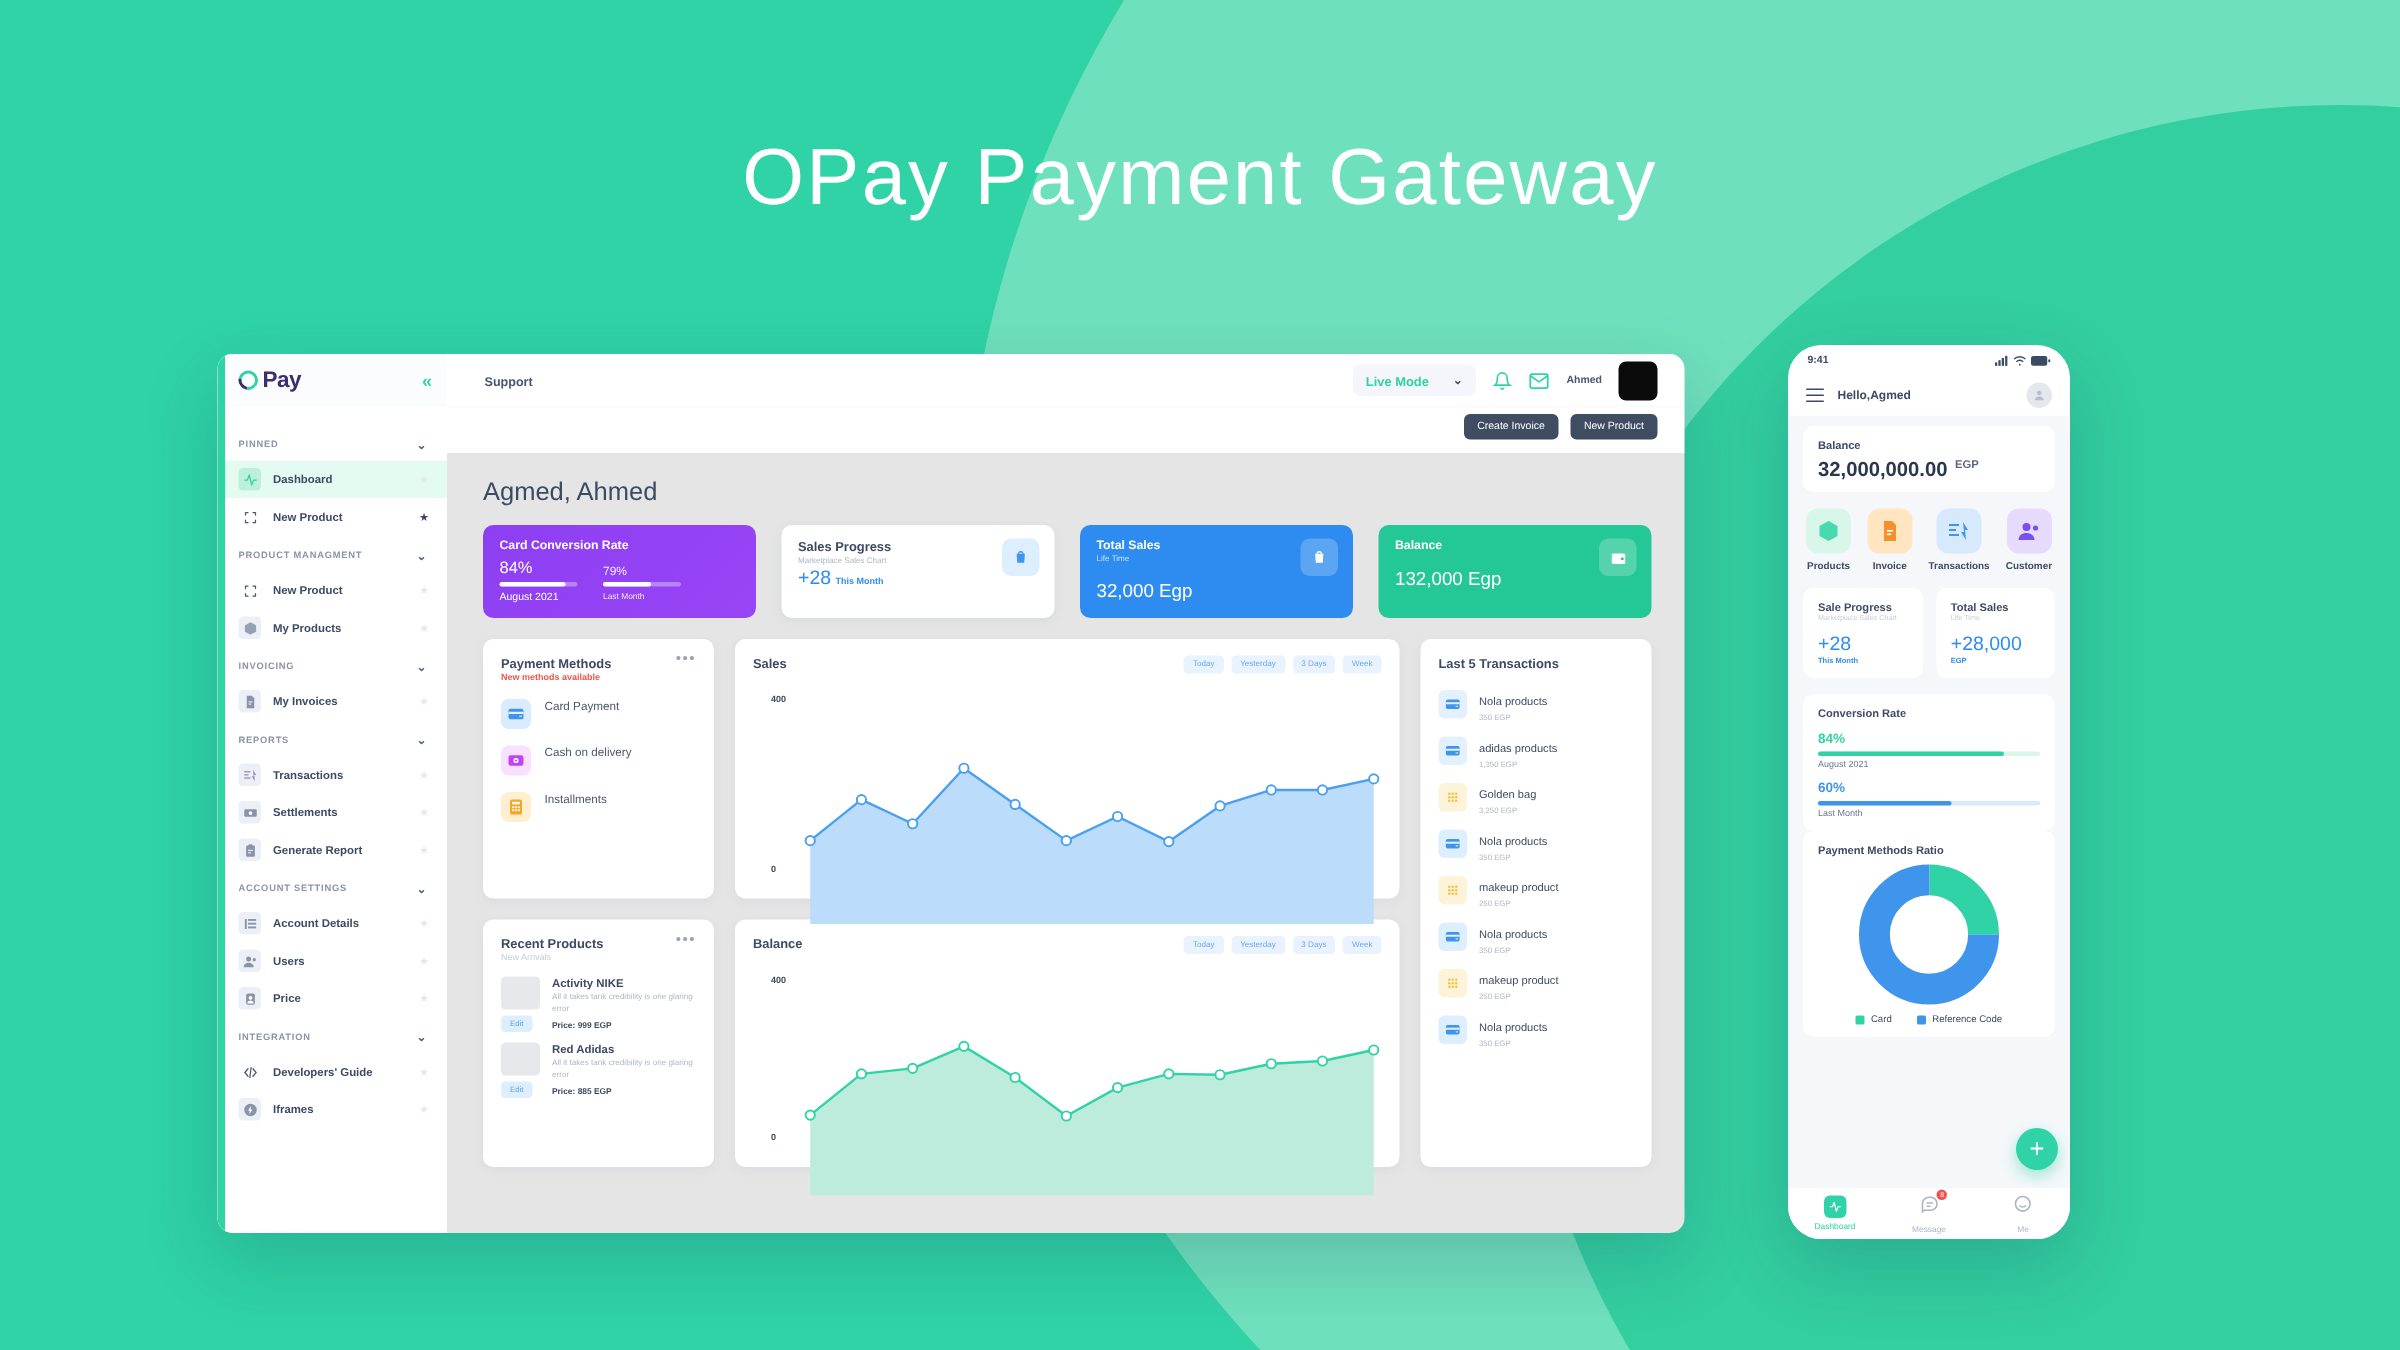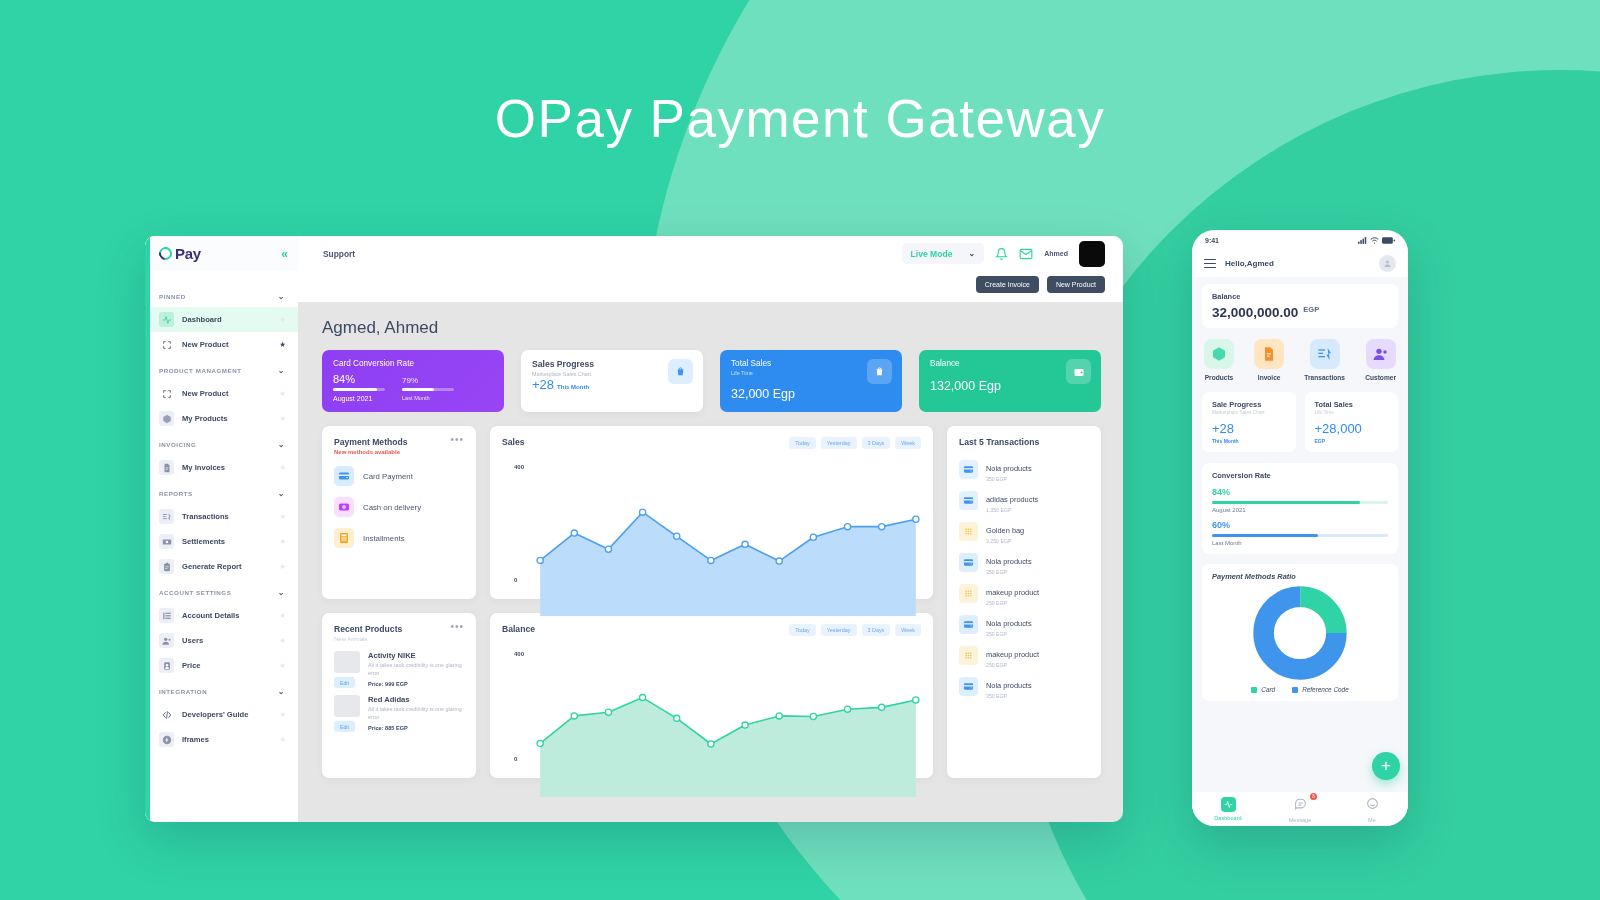--- a/index.html
+++ b/index.html
@@ -123,21 +123,21 @@
   
   .stats { display: flex; gap: 17px; }
   .stat {
     flex: 1; height: 62px; border-radius: 7px; padding: 9px 11px;
     position: relative; overflow: hidden;
   }
   .stat.purple { background: #8b3ef0; background: linear-gradient(135deg,#8d3ff2,#9845f5); color: #fff; }
   .stat.white  { background: #fff; box-shadow: 0 2px 7px rgba(30,60,110,.06); }
   .stat.blue   { background: #2e8cf0; color: #fff; }
   .stat.green  { background: #24c796; color: #fff; }
-  .stat-title { font-size: 8.2px; font-weight: 400; }
+  .stat-title { font-size: 8.2px; font-weight: 700; }
   .stat.white .stat-title { color: #3c4a63; font-weight: 700; font-size: 8.6px; }
   .stat-sub { font-size: 5.4px; opacity: .72; margin-top: 2px; }
   .stat.white .stat-sub { color: #aeb6c6; opacity: 1; }
   .pct-row { display: flex; gap: 17px; margin-top: 5px; }
   .pct-col { width: 52px; }
   .pct-val { font-size: 11px; font-weight: 500; }
   .pct-val.sm { font-size: 8px; opacity: .9; padding-top:3px; }
   .bar { height: 2.6px; border-radius: 2px; background: rgba(255,255,255,.35); margin-top: 3px; }
   .bar > i { display: block; height: 100%; border-radius: 2px; background: #ffffff; }
   .pct-label { font-size: 7px; margin-top: 4px; }
@@ -160,21 +160,21 @@
     grid-template-rows: 173px 165px;
   }
   .panel { background: #fff; border-radius: 7px; box-shadow: 0 2px 8px rgba(30,60,110,.05); padding: 11px 12px; }
   .panel-head { display: flex; align-items: flex-start; justify-content: space-between; }
   .panel-title { font-size: 8.6px; font-weight: 700; color: #3c4a63; }
   .panel-sub { font-size: 6px; color: #f0544c; font-weight: 700; margin-top: 2px; }
   .panel-sub.grey { color: #c6ccd8; font-weight: 400; }
   .dots { color: #9aa3b5; font-size: 10px; letter-spacing: 1px; line-height: .6; cursor: pointer; }
 
   .pm-list { margin-top: 11px; display: flex; flex-direction: column; gap: 11px; }
-  .pm-row { display: flex; align-items: center; gap: 9px; cursor: pointer; }
+  .pm-row { display: flex; gap: 9px; cursor: pointer; }
   .pm-icon { width: 20px; height: 20px; border-radius: 5px; display: flex; align-items: center; justify-content: center; }
   .pm-label { font-size: 7.8px; color: #4a5770; }
 
   .chart-pills { display: flex; gap: 5px; }
   .pill {
     background: #e9f3ff; color: #6aa9e8; font-size: 5.4px;
     border-radius: 3px; padding: 3px 6px; cursor: pointer; white-space: nowrap;
   }
   .chart-wrap { position: relative; margin-top: 13px; height: 124px; }
   .chart-wrap.short { height: 116px; }
@@ -194,21 +194,21 @@
   .rp-left { display: flex; flex-direction: column; align-items: flex-start; gap: 4px; }
   .rp-thumb { width: 26px; height: 22px; background: #e6e8ec; border-radius: 3px; }
   .rp-edit { background: #ddeeff; color: #5fa3e6; font-size: 5.2px; border-radius: 3px; padding: 2.5px 6px; border: none; font-family: inherit; cursor: pointer; }
   .rp-name { font-size: 7.6px; font-weight: 700; color: #3c4a63; }
   .rp-desc { font-size: 5.4px; color: #aeb6c6; line-height: 1.45; margin-top: 2px; }
   .rp-price { font-size: 5.6px; font-weight: 700; color: #3c4a63; margin-top: 3px; }
 
   
   .phone {
     position: absolute; left: 1192px; top: 230px;
-    width: 216px; height: 596px; background: #fff;
+    width: 188px; height: 596px; background: #fff;
     border-radius: 22px; overflow: hidden;
     box-shadow: 0 18px 50px rgba(10,40,70,.20);
     display: flex; flex-direction: column;
   }
   .ph-status {
     height: 20px; display: flex; align-items: center; justify-content: space-between;
     padding: 0 13px; font-size: 7px; font-weight: 700; color: #3c4a63;
   }
   .ph-sig { display: flex; align-items: center; gap: 3px; }
   .ph-head { height: 27px; display: flex; align-items: center; gap: 9px; padding: 0 12px; }
@@ -227,21 +227,21 @@
   .qa-label { font-size: 6.6px; font-weight: 700; color: #3c4a63; }
   .ph-two { display: flex; gap: 9px; margin-top: 11px; }
   .ph-two .ph-card { flex: 1; }
   .ph-sub { font-size: 4.8px; color: #c6ccd8; margin-top: 1px; }
   .ph-big { font-size: 13px; font-weight: 500; color: #2e8cf0; margin-top: 6px; }
   .ph-foot { font-size: 5px; font-weight: 700; color: #2e8cf0; margin-top: 2px; }
   .conv { margin-top: 11px; }
   .conv-val { font-size: 9px; font-weight: 700; margin-top: 7px; }
   .conv-bar { height: 3px; border-radius: 3px; margin-top: 4px; }
   .conv-cap { font-size: 6px; color: #6b7790; margin-top: 3px; }
-  .donut-card { margin-top: 10px; font-style: italic; }
+  .donut-card { margin-top: 0; }
   .donut-wrap { display: flex; justify-content: center; margin-top: 4px; }
   .legend { display: flex; justify-content: center; gap: 17px; margin-top: 5px; }
   .legend-item { display: flex; align-items: center; gap: 4px; font-size: 6.4px; color: #3c4a63; }
   .legend-swatch { width: 6px; height: 6px; border-radius: 1px; }
   .fab {
     position: absolute; right: 8px; bottom: 12px;
     width: 28px; height: 28px; border-radius: 50%; background: #2fd3a5;
     color: #fff; font-size: 17px; display: flex; align-items: center; justify-content: center;
     box-shadow: 0 4px 10px rgba(47,211,165,.45); cursor: pointer;
   }

